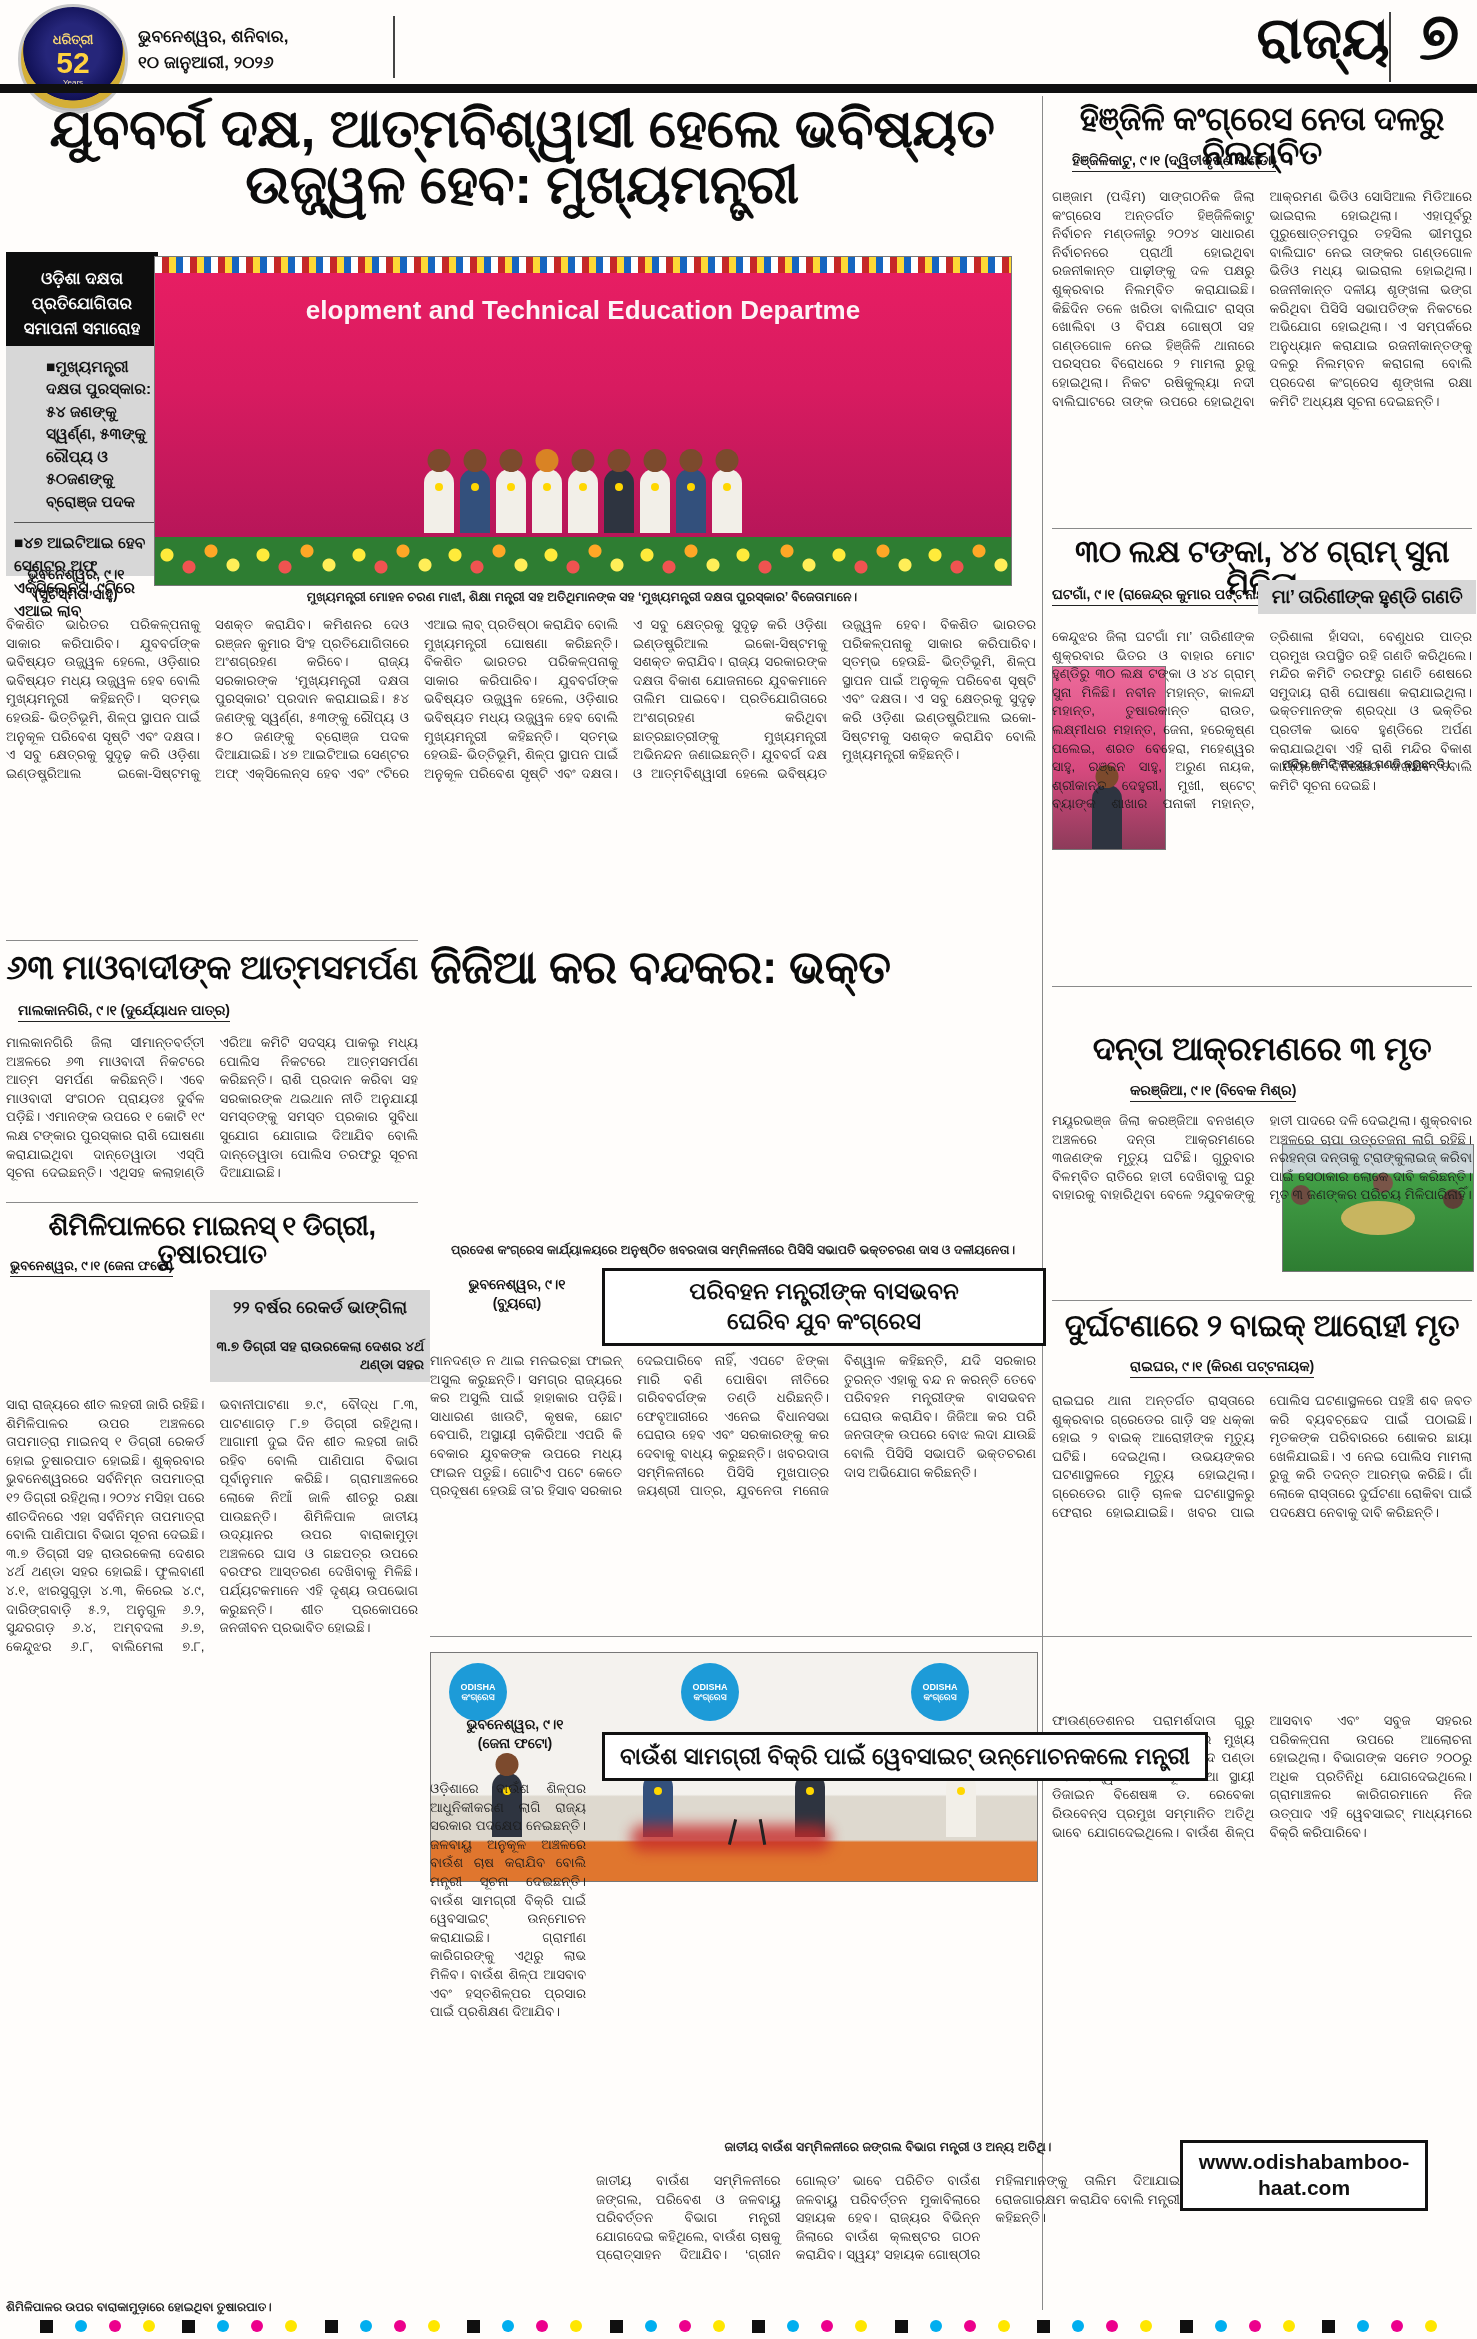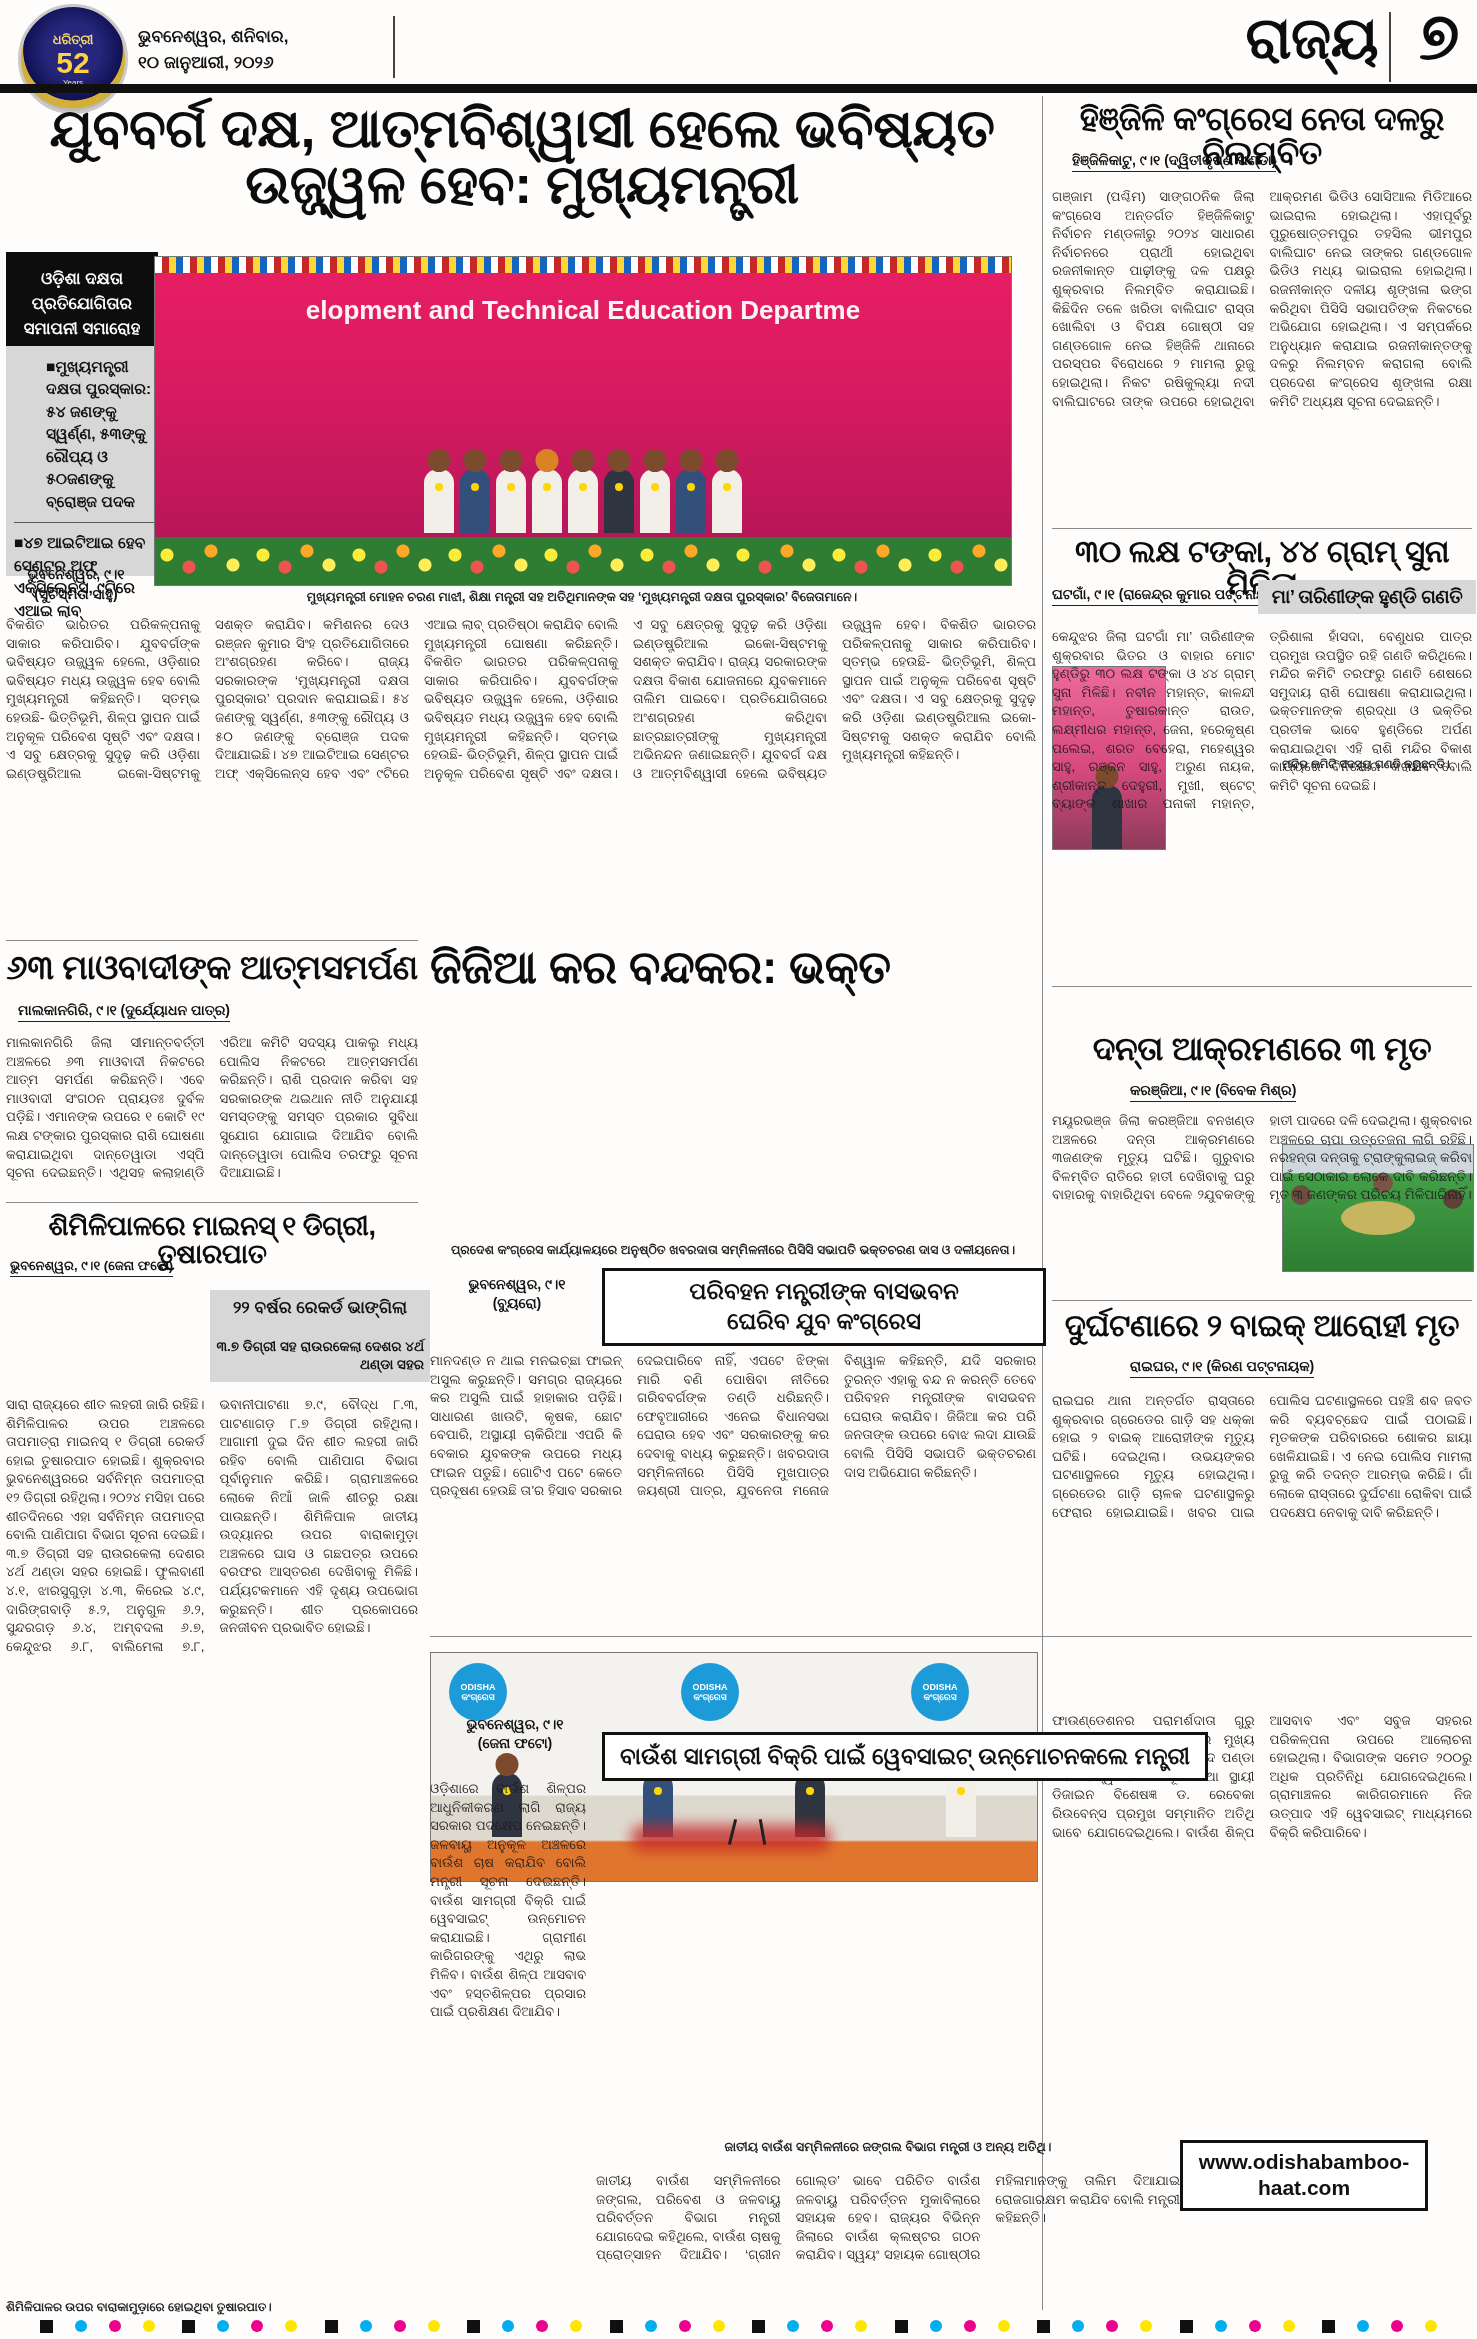--- a/index.html
+++ b/index.html
@@ -45,21 +45,21 @@
   <div class="abs" style="left:18px;top:4px;">
     <div id="logo">
       <span class="l1">ଧରିତ୍ରୀ</span>
       <span class="l2">52</span>
       <span class="l3">Years</span>
     </div>
   </div>
   <div class="abs prewrap" style="left:138px;top:24px;font-size:17px;font-weight:bold;line-height:1.5;">ଭୁବନେଶ୍ୱର, ଶନିବାର,
 ୧୦ ଜାନୁଆରୀ, ୨୦୨୬</div>
   <div class="abs vrule" style="left:393px;top:16px;height:62px;"></div>
-  <div class="abs headline" style="right:99px;top:8px;font-size:58px;">ରାଜ୍ୟ</div>
+  <div class="abs headline" style="right:88px;top:8px;font-size:58px;">ରାଜ୍ୟ</div>
   <div class="abs vrule" style="right:86px;top:12px;height:70px;"></div>
   <div class="abs headline" style="right:18px;top:2px;font-size:66px;">୭</div>
   <div class="abs" style="left:0;top:84px;width:1477px;height:9px;background:#101010;"></div>
 
   <div class="abs headline" style="left:4px;top:100px;width:1036px;font-size:54px;text-align:center;">ଯୁବବର୍ଗ ଦକ୍ଷ, ଆତ୍ମବିଶ୍ୱାସୀ ହେଲେ ଭବିଷ୍ୟତ ଉଜ୍ଜ୍ୱଳ ହେବ: ମୁଖ୍ୟମନ୍ତ୍ରୀ</div>
 
   <div class="abs prewrap" style="left:6px;top:252px;width:140px;background:#0d0d0d;color:#fff;font-weight:bold;
        font-size:16.5px;text-align:center;padding:14px 6px;line-height:1.5;">ଓଡ଼ିଶା ଦକ୍ଷତା ପ୍ରତିଯୋଗିତାର
 ସମାପନୀ ସମାରୋହ</div>
 

